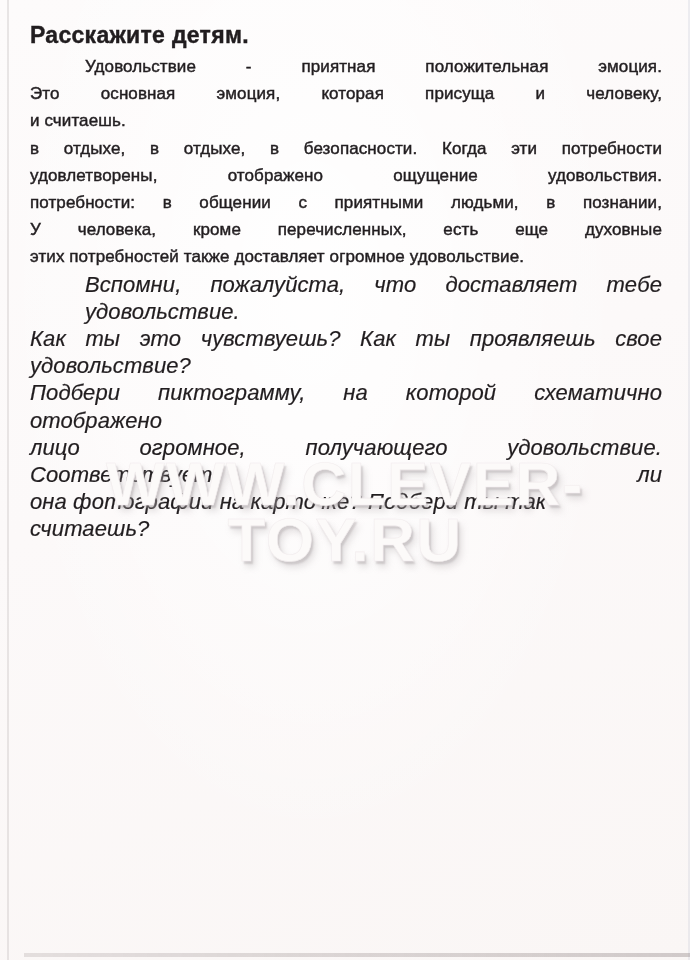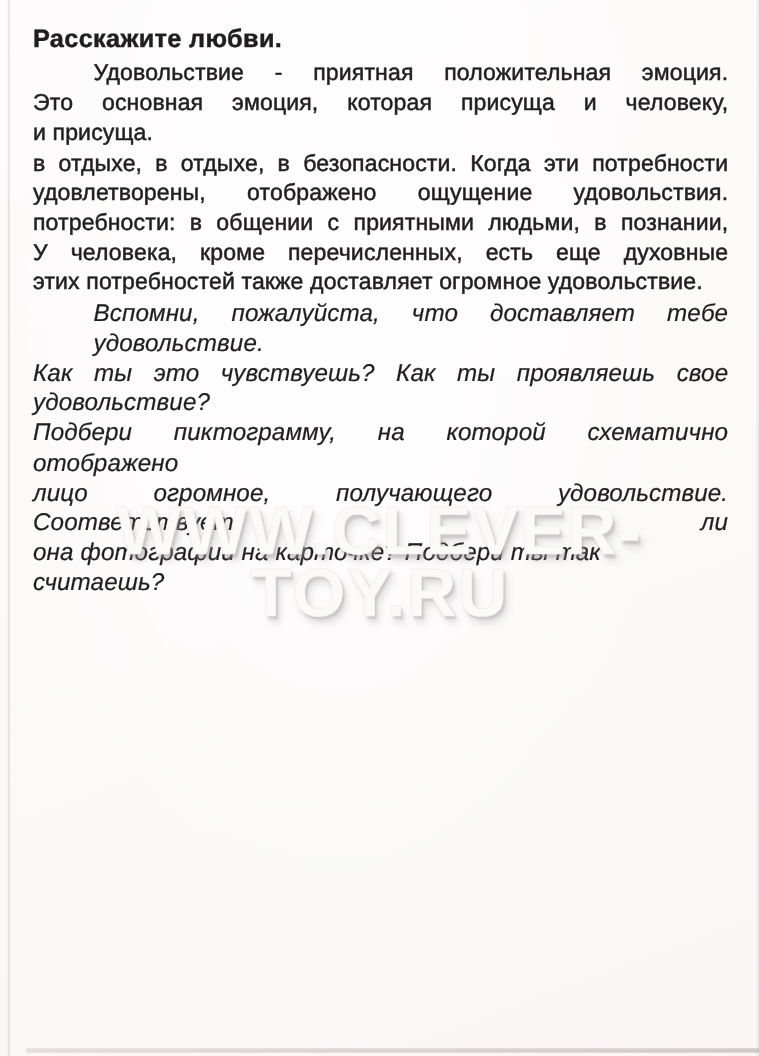--- a/index.html
+++ b/index.html
@@ -47,21 +47,21 @@
   .title {
     font-size: 23px;
     font-weight: 700;
     line-height: 31px;
     letter-spacing: 0.3px;
     margin: 0 0 2px 0;
     -webkit-text-stroke: 0.4px #211d1f;
   }
   .paragraph { margin: 0; }
   .line {
-    font-size: 21px;
+    font-size: 17px;
     line-height: 27.2px;
     font-weight: 400;
     -webkit-text-stroke: 0.45px #262225;
     letter-spacing: 0.1px;
   }
   .paragraph.italic .line {
     font-style: italic;
     font-size: 22px;
     -webkit-text-stroke: 0.2px #2a2629;
   }
@@ -89,26 +89,26 @@
 </style>
 </head>
 <body>
 
 <div class="photo">
   <div class="edge-left"></div>
   <div class="edge-right"></div>
   <div class="edge-bottom"></div>
 
   <div class="content">
-    <h1 class="title">Расскажите любви.</h1>
+    <h1 class="title">Расскажите детям.</h1>
     <div>
         <div class="paragraph normal">
           <div class="line just indent">Удовольствие - приятная положительная эмоция.</div>
           <div class="line just">Это основная эмоция, которая присуща и человеку,</div>
-          <div class="line">и присуща.</div>
+          <div class="line">и считаешь.</div>
         </div>
         <div class="paragraph normal">
           <div class="line just">в отдыхе, в отдыхе, в безопасности. Когда эти потребности</div>
           <div class="line just">удовлетворены, отображено ощущение удовольствия.</div>
           <div class="line just">потребности: в общении с приятными людьми, в познании,</div>
           <div class="line just">У человека, кроме перечисленных, есть еще духовные</div>
           <div class="line">этих потребностей также доставляет огромное удовольствие.</div>
         </div>
         <div class="paragraph italic">
           <div class="line just indent">Вспомни, пожалуйста, что доставляет тебе удовольствие.</div>

